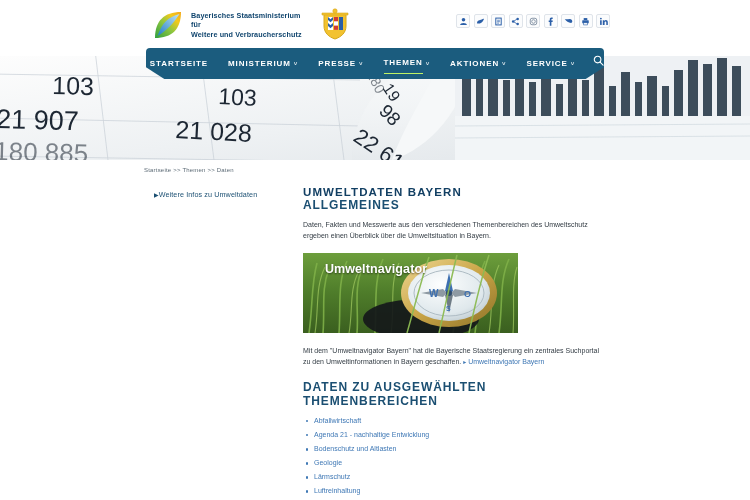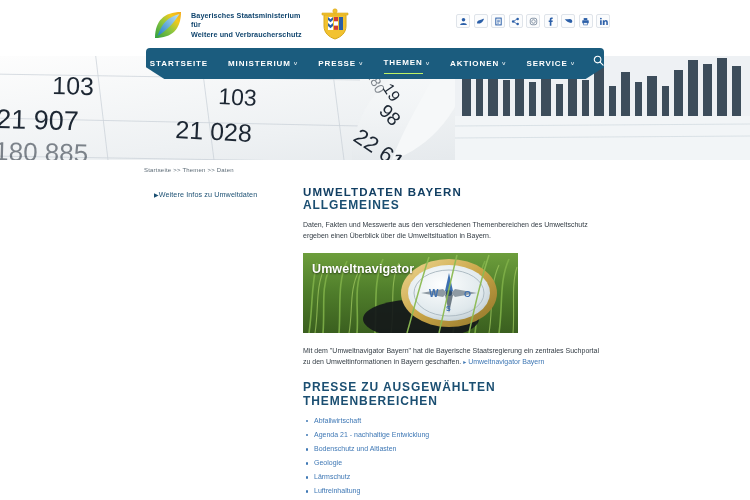--- a/index.html
+++ b/index.html
@@ -70,21 +70,21 @@
     font-size:12px; font-weight:700; color:#1b4f72; letter-spacing:.9px; margin-bottom:7px;
   }
   p.body {
     font-size:7px; line-height:11px; color:#333c44; margin-bottom:12px;
   }
   .navimg {
     position:relative; width:215px; height:80px; overflow:hidden; margin-bottom:12px; background:#4f7a2e;
   }
   .navimg-label {
     position:absolute; left:9px; top:9px; width:128px; color:#fff; font-weight:700;
-    font-size:12.5px; line-height:15px; text-align:left; letter-spacing:.1px;
+    font-size:12.5px; line-height:15px; text-align:center; letter-spacing:.1px;
     text-shadow:0 1px 2px rgba(0,0,0,.55); z-index:3;
   }
   a.inline-link { color:#3f78b5; text-decoration:none; }
   .arrow-sm { font-size:6px; color:#3f78b5; }
 
   ul.topics { list-style:none; margin-top:8px; }
   ul.topics li {
     position:relative; font-size:7px; line-height:10.5px; color:#3f78b5;
     padding-left:11px; margin-bottom:3.6px;
   }
@@ -395,21 +395,21 @@
           <div>Umweltnavigator</div>
         </div>
       </div>
 
       <p class="body">
         <span>Mit dem "Umweltnavigator Bayern" hat die Bayerische Staatsregierung ein zentrales Suchportal zu den Umweltinformationen in Bayern geschaffen.</span>
         <span class="arrow-sm">▸</span>
         <a class="inline-link" href="#">Umweltnavigator Bayern</a>
       </p>
 
-      <h2 class="sub">PRESSE ZU AUSGEWÄHLTEN THEMENBEREICHEN</h2>
+      <h2 class="sub">DATEN ZU AUSGEWÄHLTEN THEMENBEREICHEN</h2>
 
       <ul class="topics">
         <li><a class="inline-link" href="#">Abfallwirtschaft</a></li>
         <li><a class="inline-link" href="#">Agenda 21 - nachhaltige Entwicklung</a></li>
         <li><a class="inline-link" href="#">Bodenschutz und Altlasten</a></li>
         <li><a class="inline-link" href="#">Geologie</a></li>
         <li><a class="inline-link" href="#">Lärmschutz</a></li>
         <li><a class="inline-link" href="#">Luftreinhaltung</a></li>
         <li><a class="inline-link" href="#">Reaktorsicherheit</a></li>
 

